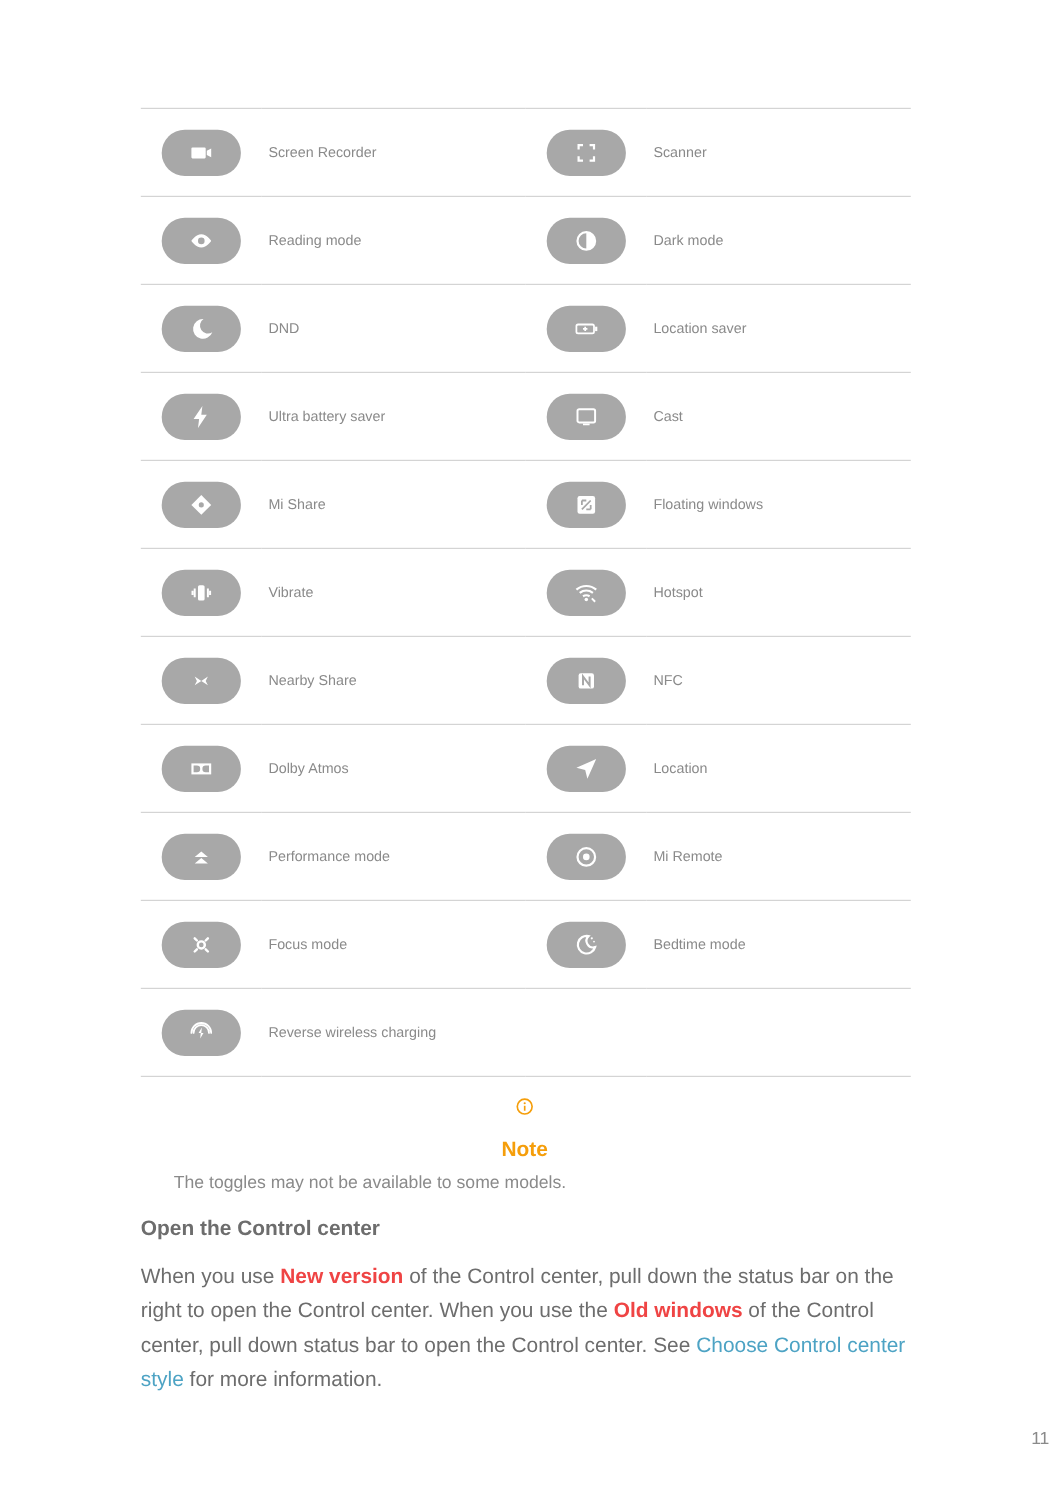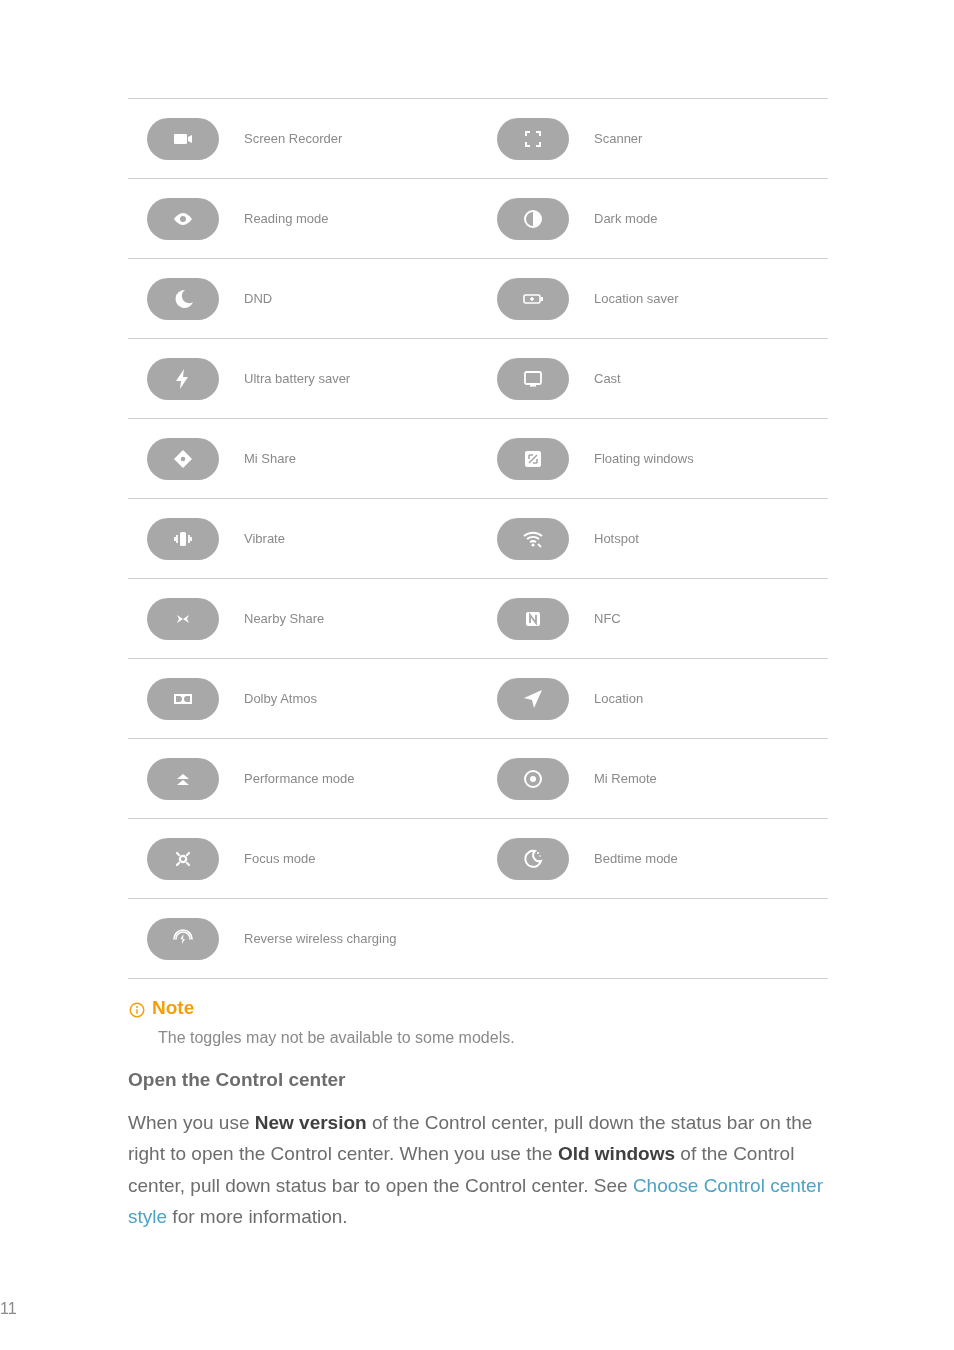--- a/index.html
+++ b/index.html
@@ -5,28 +5,28 @@
   * { box-sizing: border-box; margin: 0; padding: 0; }
   html, body { width: 954px; height: 1350px; background: #fff; font-family: -apple-system, "Segoe UI", Arial, sans-serif; color: #6d6d6d; }
   .page { padding: 98px 128px 0 128px; position: relative; height: 100%; }
   table { border-collapse: collapse; width: 100%; table-layout: fixed; }
   col.icon-col { width: 110px; }
   col.label-col { width: 240px; }
   td { border-top: 1px solid #d0d0d0; border-bottom: 1px solid #d0d0d0; vertical-align: middle; height: 80px; }
   td.icon-cell { text-align: center; padding: 8px 4px; }
   td.label-cell { font-size: 13px; color: #8a8a8a; font-weight: 400; padding-left: 6px; }
   .pill { display: inline-flex; align-items: center; justify-content: center; width: 72px; height: 42px; border-radius: 21px; background: #a8a8a8; }
-  .note-heading { margin-top: 18px; font-size: 19px; font-weight: 600; color: #f59e0b; display: flex; align-items: flex-end; gap: 6px; }
+  .note-heading { margin-top: 18px; font-size: 19px; font-weight: 600; color: #f59e0b; display: flex; align-items: center; gap: 20px; flex-direction: column; }
   .note-heading .note-icon { display: inline-flex; width: 18px; height: 18px; }
   .note-body { margin-top: 10px; margin-left: 30px; font-size: 16px; color: #8a8a8a; }
   .section-heading { margin-top: 22px; font-size: 19px; font-weight: 600; color: #6d6d6d; }
   .body-text { margin-top: 16px; font-size: 19px; line-height: 1.65; color: #6d6d6d; }
-  .body-text b { font-weight: 600; color: #404040; }
+  .body-text b { font-weight: 600; color: #ef4444; }
   .body-text a { color: #4da3c4; text-decoration: none; }
-  .page-num { position: absolute; bottom: 32px; left: 0; right: 0; text-align: left; font-size: 16px; color: #8a8a8a; }
+  .page-num { position: absolute; bottom: 32px; left: 0; right: 0; text-align: right; font-size: 16px; color: #8a8a8a; }
 </style>
 </head>
 <body>
 
 <svg width="0" height="0" style="position:absolute">
   <defs>
     <symbol id="camera-icon" viewBox="0 0 24 24">
         <path fill="#fff" d="M4 7h11a1 1 0 011 1v8a1 1 0 01-1 1H4a1 1 0 01-1-1V8a1 1 0 011-1zm13 3l4-2v8l-4-2v-4z"></path>
       </symbol>
     <symbol id="scan-icon" viewBox="0 0 24 24">

